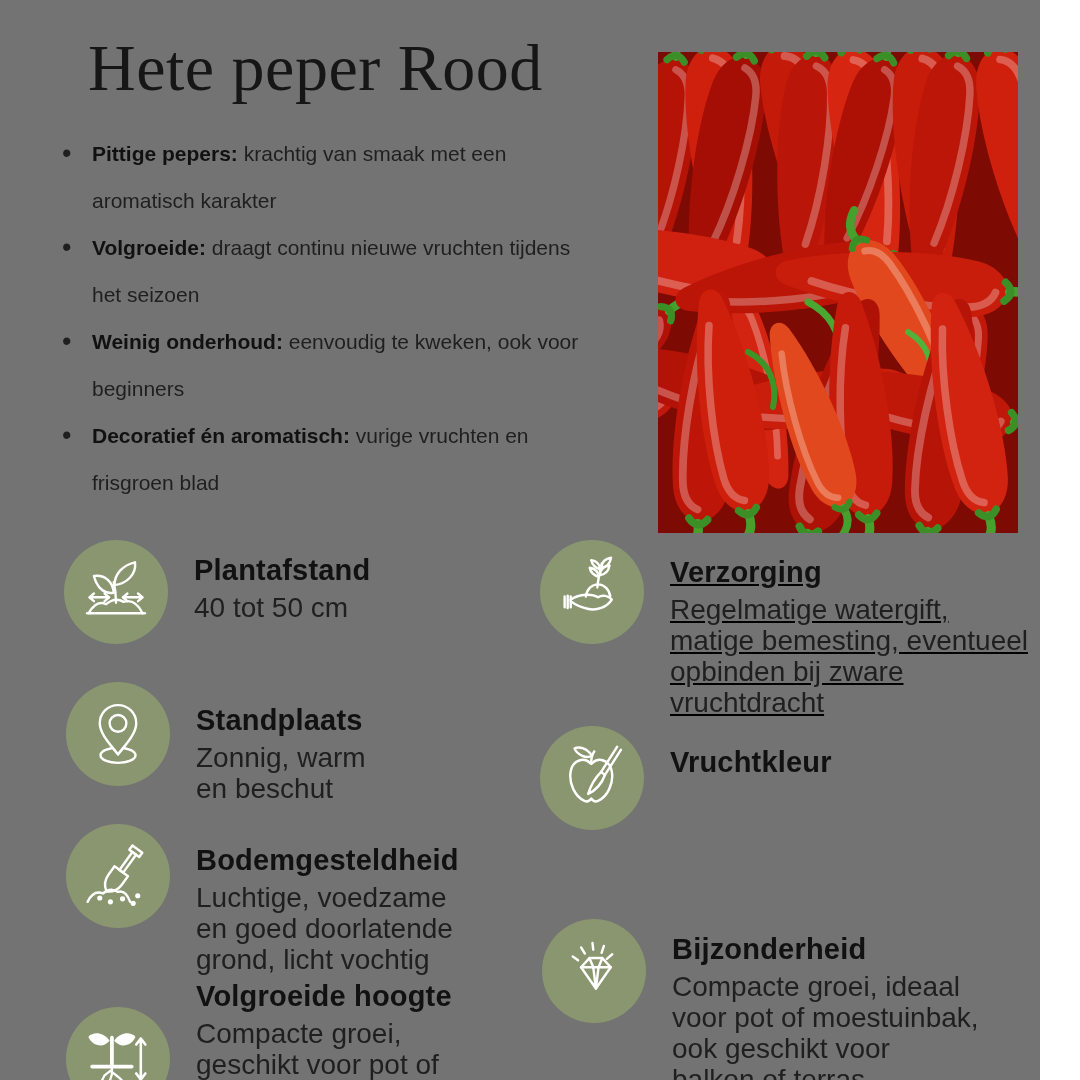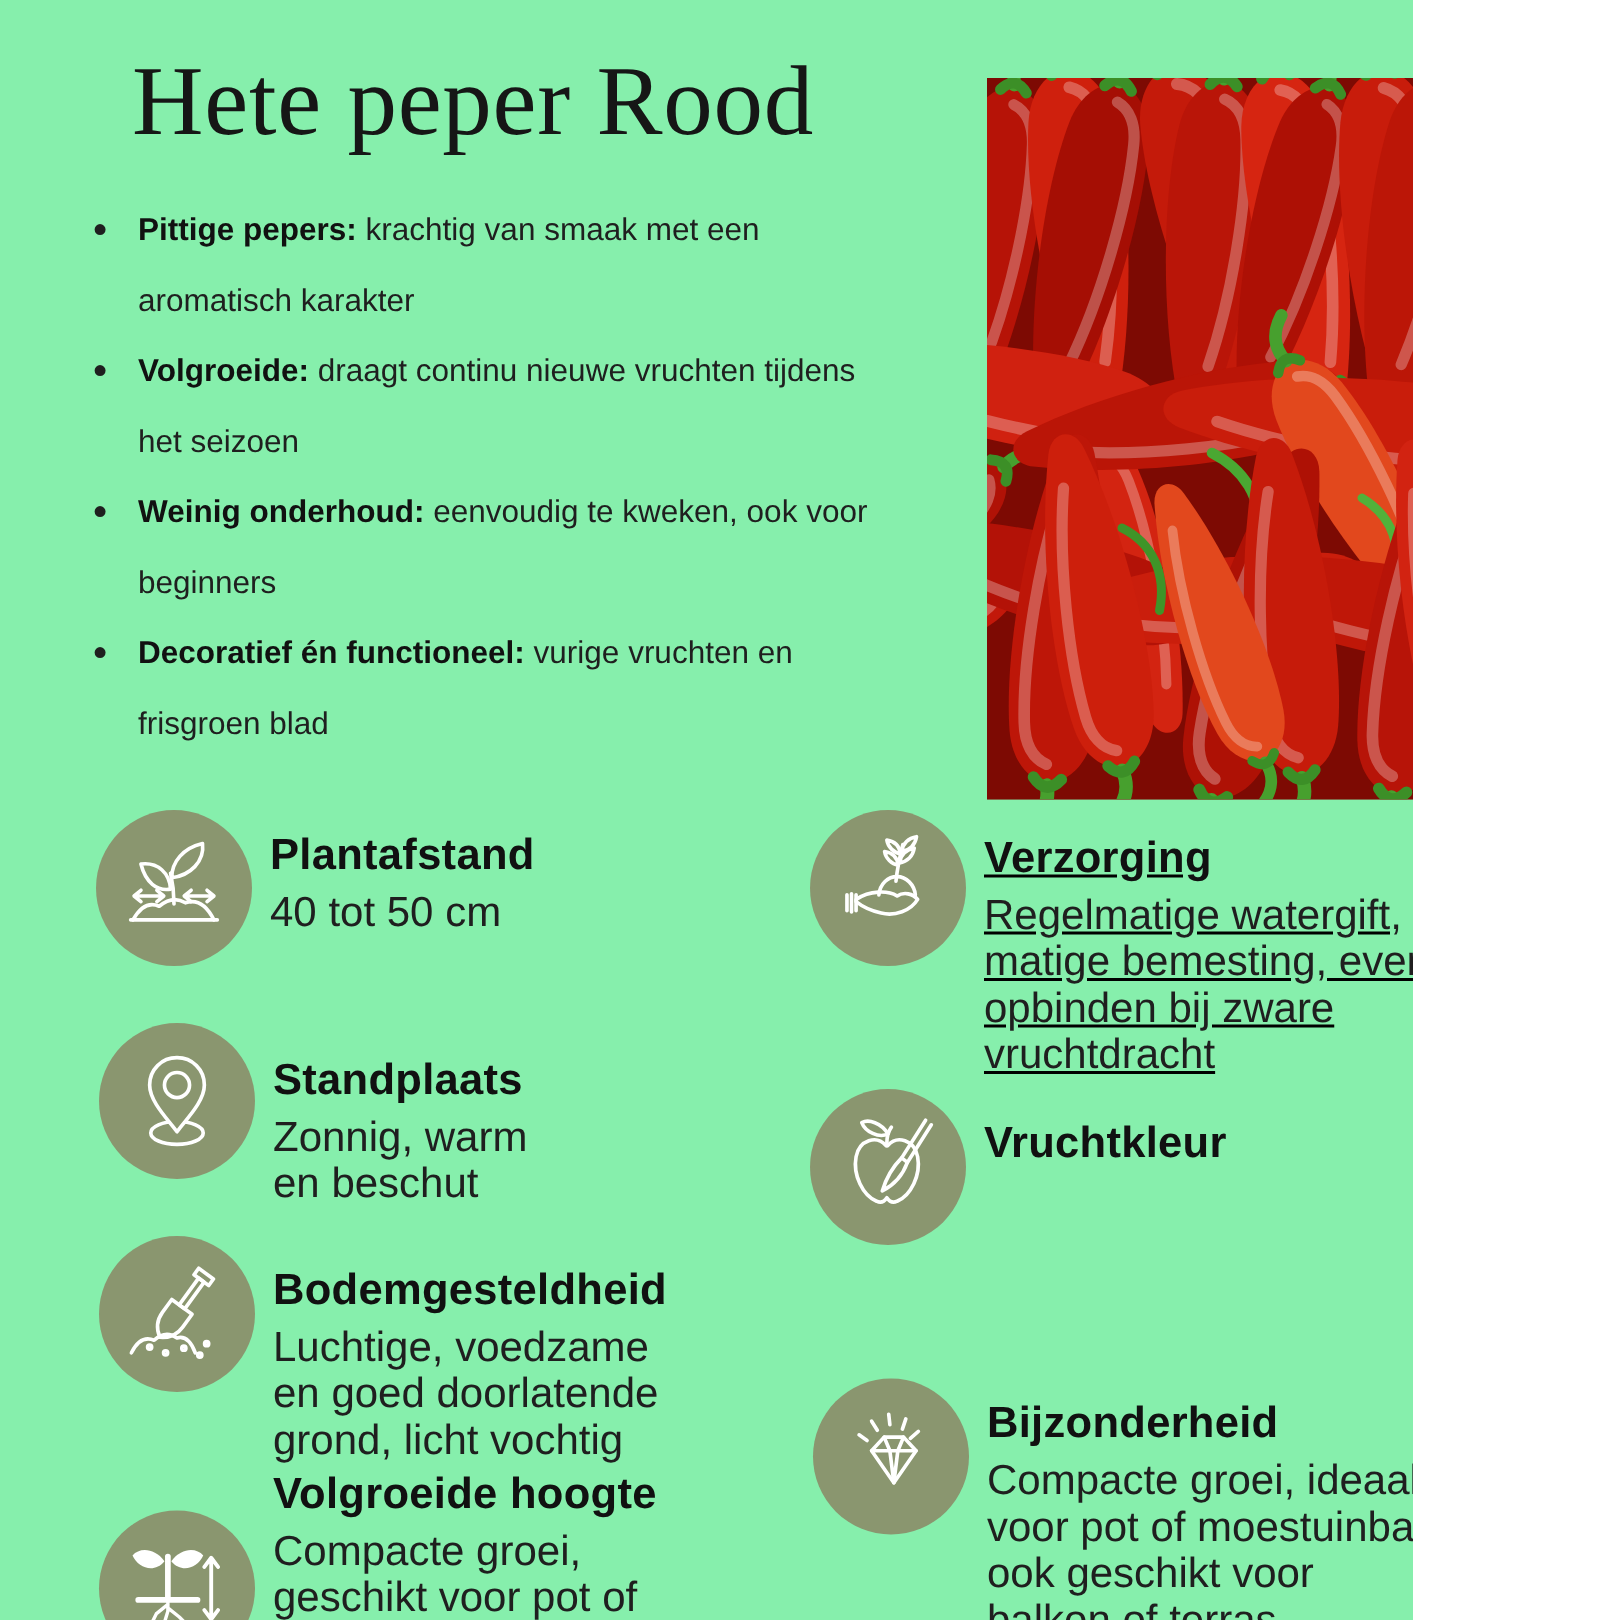--- a/index.html
+++ b/index.html
@@ -1,17 +1,17 @@
 <!DOCTYPE html>
 <html style="--accent: #8A966F;"><head>
 <meta charset="utf-8">
 <style>
   html,body{margin:0;padding:0;}
   body{font-family:"Liberation Sans","DejaVu Sans",sans-serif;background:#fff;}
-  .canvas{position:relative;width:942px;height:1080px;background:#86efac;overflow:hidden;}
+  .canvas{position:relative;width:1040px;height:1080px;background:#737373;overflow:hidden;}
 
   .page-title{
     position:absolute;left:88px;top:30px;margin:0;
     font-family:"Liberation Serif","DejaVu Serif",serif;
     font-size:66px;font-weight:500;color:#161616;letter-spacing:0.5px;
   }
 
   .bullets{position:absolute;left:60px;top:130px;width:525px;margin:0;padding:0;list-style:none;}
   .bullets li{
     position:relative;padding-left:32px;margin:0;
@@ -22,21 +22,21 @@
     font-size:27px;color:#1f1f1f;
   }
   .bullets b{font-weight:700;color:#111;}
 
   .photo{
     position:absolute;left:658px;top:52px;width:360px;height:481px;
     overflow:hidden;background:#7d0a03;
   }
   .photo svg{display:block;width:100%;height:100%;}
 
-  .feature{position:absolute;display:flex;gap:12px;}
+  .feature{position:absolute;display:flex;gap:26px;}
   .circle{
     width:104px;height:104px;border-radius:50%;
     background:var(--accent,#8A966F);
     flex:none;display:flex;align-items:center;justify-content:center;
   }
   .circle svg{width:76px;height:76px;display:block;}
   .ic{stroke:#ffffff;stroke-width:3.2;fill:none;stroke-linecap:round;stroke-linejoin:round;}
   .f-title{font-size:29px;font-weight:700;color:#111;letter-spacing:0.2px;}
   .f-desc{font-size:28px;line-height:31px;color:#1f1f1f;margin-top:5px;}
 </style>
@@ -44,21 +44,21 @@
 <body>
 
 <div class="canvas">
 
   <h1 class="page-title">Hete peper Rood</h1>
 
   <ul class="bullets">
     <li><b>Pittige pepers:</b><span> krachtig van smaak met een aromatisch karakter</span></li>
     <li><b>Volgroeide:</b><span> draagt continu nieuwe vruchten tijdens het seizoen</span></li>
     <li><b>Weinig onderhoud:</b><span> eenvoudig te kweken, ook voor beginners</span></li>
-    <li><b>Decoratief én functioneel:</b><span> vurige vruchten en frisgroen blad</span></li>
+    <li><b>Decoratief én aromatisch:</b><span> vurige vruchten en frisgroen blad</span></li>
   </ul>
 
   <div class="photo" role="img" aria-label="Close-up foto van rode hete pepers met groene steeltjes">
     <svg viewBox="0 0 360 481" xmlns="http://www.w3.org/2000/svg">
       <defs>
         <g id="pod">
           <path d="M0 0 C9 1 16 9 18 21 C23 52 19 105 8 143 C5 153 -5 153 -8 143 C-19 105 -23 52 -18 21 C-16 9 -9 1 0 0 Z"></path>
           <path d="M1 8 C7 10 11 16 12 25 C15 52 12 95 4 127" fill="none" stroke="#ffffff" stroke-opacity="0.28" stroke-width="5" stroke-linecap="round"></path>
           <path d="M0 -1 C-2 -9 1 -16 9 -21" fill="none" stroke="#47a02e" stroke-width="6" stroke-linecap="round"></path>
           <path d="M-6 2 C-2 -3 2 -3 6 2" fill="none" stroke="#3c8f27" stroke-width="5" stroke-linecap="round"></path>

